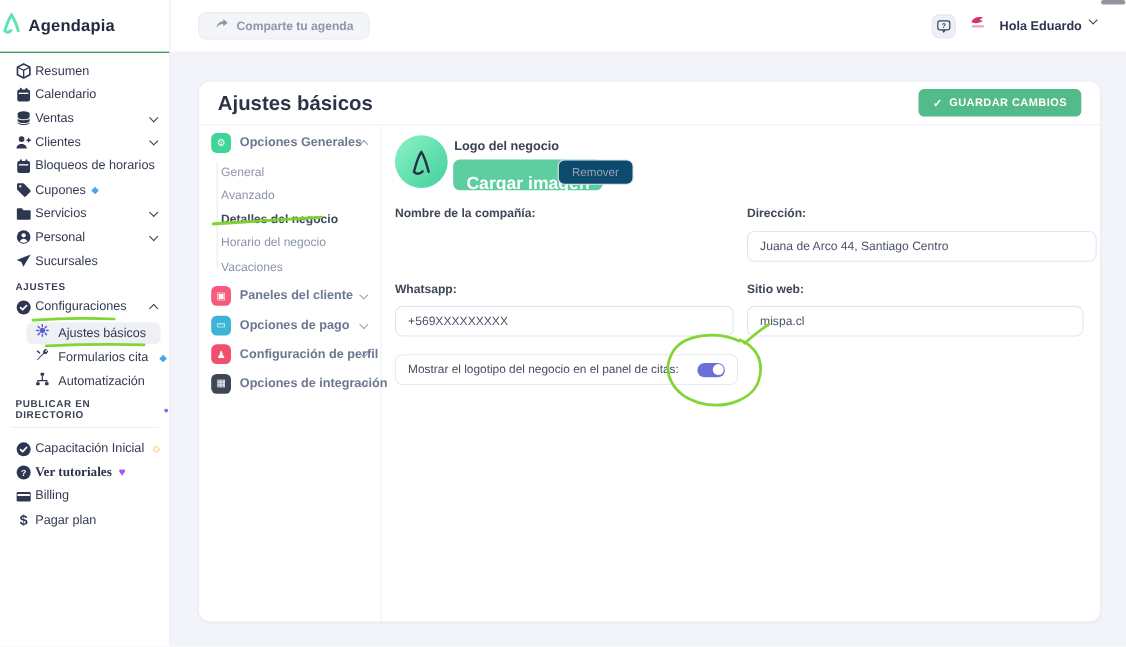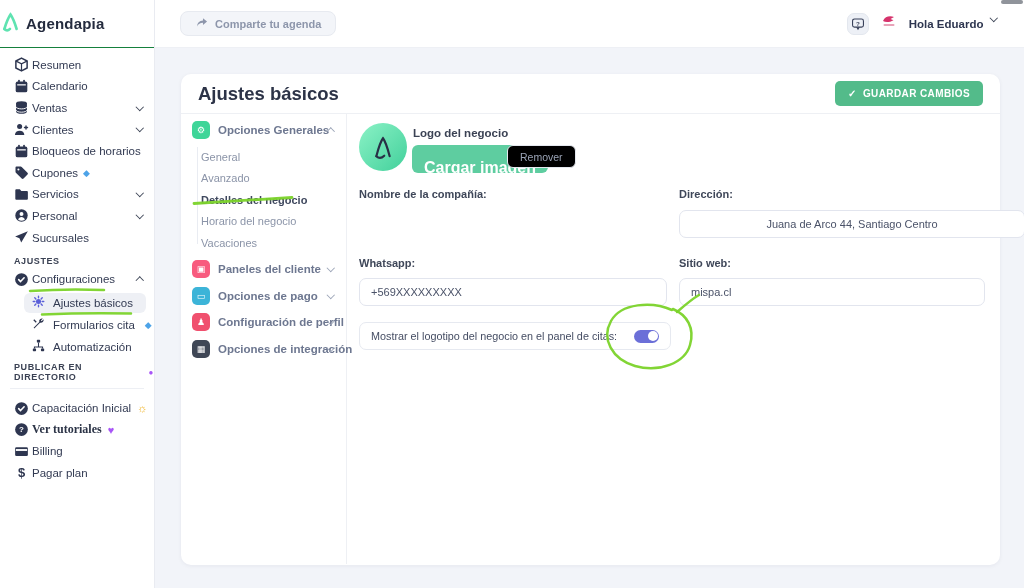--- a/index.html
+++ b/index.html
@@ -55,21 +55,21 @@
   .gchev { position:absolute; right:13px; }
   .vline { position:absolute; left:16px; top:33px; width:1px; height:97px; background:#e9ecf2; }
   .subrow { position:absolute; left:20px; height:21.5px; display:flex; align-items:center; font-size:11px; color:#8b94a8; cursor:pointer; white-space:nowrap; }
   .subrow.active { color:#3f485e; font-weight:600; }
 
   
   .form { position:relative; flex:1; }
   .logo-circle { position:absolute; left:12px; top:9px; width:48px; height:48px; border-radius:50%; background:linear-gradient(135deg,#8bf2c6,#42d09b); display:flex; align-items:center; justify-content:center; }
   .logo-label { position:absolute; left:66px; top:13px; font-size:11.5px; font-weight:600; color:#3b4254; }
   .btn-mint { position:absolute; left:65px; top:31px; height:23px; padding:14px 12px; background:#5ecda0; border:none; border-radius:6px; color:#fff; font-size:16px; font-weight:700; cursor:pointer; }
-  .btn-ghost { position:absolute; left:160px; top:31px; height:23px; padding:0 12px; background:#000000; border:1px solid #e5e8ef; border-radius:6px; color:#9aa3b5; font-size:10.5px; font-weight:500; cursor:pointer; }
+  .btn-ghost { position:absolute; left:160px; top:31px; height:23px; padding:0 12px; background:#0c4a6e; border:1px solid #e5e8ef; border-radius:6px; color:#9aa3b5; font-size:10.5px; font-weight:500; cursor:pointer; }
   .flabel { position:absolute; font-size:11px; font-weight:600; color:#3f4759; }
   .finput { position:absolute; height:28px; border:1px solid #e2e5ee; border-radius:7px; padding:0 11px; font-size:11px; color:#4a5268; background:#fff; font-family:inherit; outline:none; }
   .toggle-box { position:absolute; left:12px; top:208px; width:312px; height:28px; border:1px solid #e6e9f0; border-radius:7px; display:flex; align-items:center; justify-content:space-between; padding:0 11px; }
   .toggle-label { font-size:10.8px; font-weight:500; color:#454d63; white-space:nowrap; }
   .toggle { width:25px; height:13px; border-radius:8px; background:#6b6fd8; position:relative; cursor:pointer; flex:0 0 25px; }
   .toggle .knob { position:absolute; right:1.5px; top:1.5px; width:10px; height:10px; border-radius:50%; background:#fff; }
 
   
   .annotations { position:absolute; left:0; top:0; width:1024px; height:588px; z-index:60; pointer-events:none; }
   .scroll-thumb { position:absolute; right:1px; top:0; width:22px; height:4px; background:#90949b; border-radius:2px; z-index:70; }
@@ -356,21 +356,21 @@
               <path d="M10 30 Q14.5 13 18 8.5 Q21.5 13 26 30" stroke="#283046" stroke-width="2.6" fill="none" stroke-linecap="round"></path>
               <path d="M10 30 q4.5 4.5 9.5 -0.5" stroke="#283046" stroke-width="2.6" fill="none" stroke-linecap="round"></path>
             </svg>
         </div>
         <div class="logo-label">Logo del negocio</div>
         <button class="btn-mint">Cargar imagen</button>
         <button class="btn-ghost">Remover</button>
 
         <label class="flabel" style="left:12px;top:74px">Nombre de la compañía:</label>
         <label class="flabel" style="left:332px;top:74px">Dirección:</label>
-        <input class="finput" style="left: 332px; top: 96px; width: 346px; text-align: center;" value="Juana de Arco 44, Santiago Centro">
+        <input class="finput" style="left: 332px; top: 96px; width: 318px;" value="Juana de Arco 44, Santiago Centro">
 
         <label class="flabel" style="left:12px;top:143px">Whatsapp:</label>
         <label class="flabel" style="left:332px;top:143px">Sitio web:</label>
         <input class="finput" style="left: 12px; top: 164px; width: 308px;" value="+569XXXXXXXXX">
         <input class="finput" style="left: 332px; top: 164px; width: 306px;" value="mispa.cl">
 
         <div class="toggle-box">
           <span class="toggle-label">Mostrar el logotipo del negocio en el panel de citas:</span>
           <span class="toggle">
               <span class="knob"></span>

